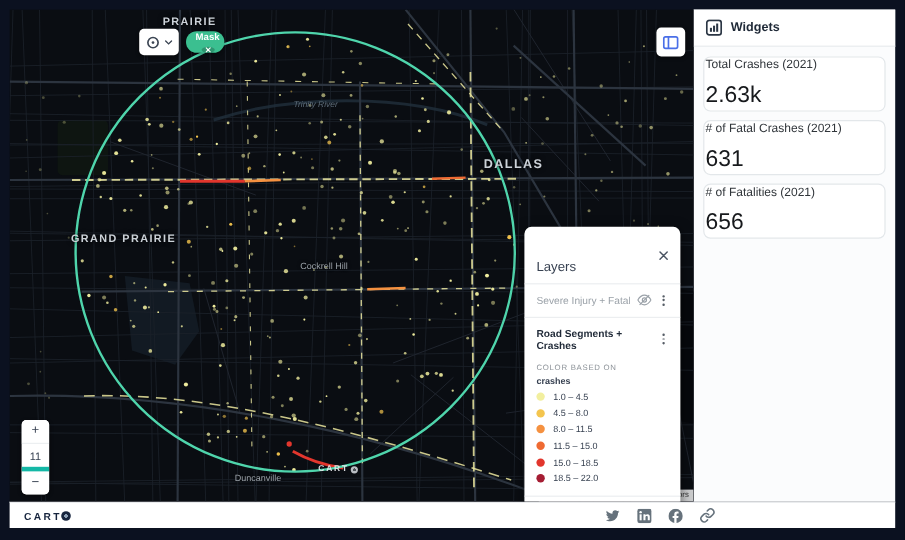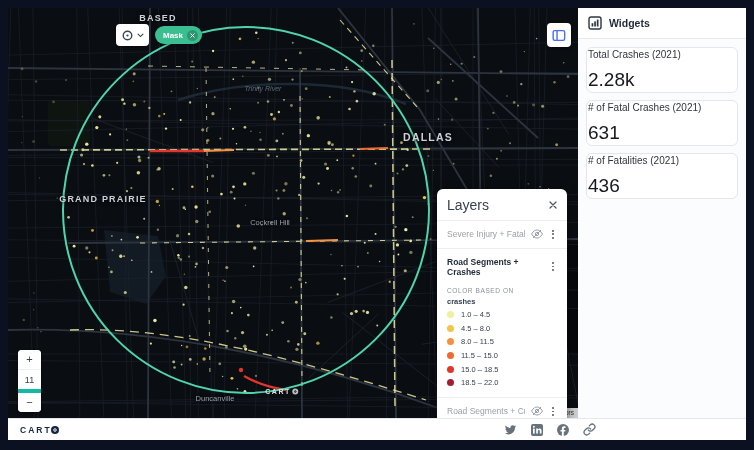--- a/index.html
+++ b/index.html
@@ -26,36 +26,36 @@
   .attrib a{color:#0078a8;text-decoration:none;cursor:pointer;}
 
   
   .searchbox{position:absolute;left:10px;top:16px;width:93px;height:22px;background:#fff;border-radius:4px;
     display:flex;align-items:center;gap:4px;padding:0 6px;box-sizing:border-box;box-shadow:0 1px 3px rgba(0,0,0,.45);}
   .searchbox input{border:none;outline:none;width:100%;font-size:8.5px;color:#374151;font-family:inherit;background:transparent;}
   .searchbox input::placeholder{color:#9ca3af;}
   .selectbtn{position:absolute;left:108px;top:16px;width:33px;height:22px;background:#fff;border-radius:4px;
     display:flex;align-items:center;justify-content:center;gap:3px;box-shadow:0 1px 3px rgba(0,0,0,.45);cursor:pointer;}
   .maskchip{position:absolute;left:147px;top:18px;height:18px;border-radius:9px;color:#fff;
-    display:flex;align-items:center;gap:4px;padding:0 4px 0 8px;font-size:8px;font-weight:bold;cursor:pointer;box-shadow:0 1px 3px rgba(0,0,0,.4);}
+    display:flex;align-items:center;gap:4px;padding:0 4px 0 8px;font-size:8px;font-weight:bold;cursor:pointer;box-shadow:0 1px 3px rgba(0,0,0,.4);flex-direction:column;}
   .chip-x{width:11px;height:11px;border-radius:50%;background:rgba(0,0,0,.22);display:flex;align-items:center;justify-content:center;cursor:pointer;}
   .legendbtn{position:absolute;right:7px;top:15px;width:24px;height:24px;background:#fff;border:none;border-radius:4px;
     display:flex;align-items:center;justify-content:center;box-shadow:0 1px 3px rgba(0,0,0,.45);cursor:pointer;padding:0;}
 
   
   .zoomctl{position:absolute;left:10px;top:342px;width:23px;background:#fff;border-radius:4px;overflow:hidden;
     display:flex;flex-direction:column;box-shadow:0 1px 3px rgba(0,0,0,.45);}
   .zoomctl button{border:none;background:#fff;height:19px;font-size:11px;line-height:19px;color:#374151;cursor:pointer;padding:0;font-family:inherit;}
   .zlevel{height:19px;border-top:1px solid #eceff1;border-bottom:4px solid #14b8a6;display:flex;align-items:center;justify-content:center;font-size:9px;color:#374151;}
 
   
   .layers{position:absolute;left:429px;top:181px;width:130px;background:#fff;border-radius:6px;
     box-shadow:0 2px 10px rgba(0,0,0,.5);overflow:hidden;}
   .layers-header{display:flex;align-items:center;justify-content:space-between;padding:8px 10px 7px;}
-  .layers-title{font-size:14px;color:#374151;}
+  .layers-title{font-size:11px;color:#374151;margin-top:20px;}
   .lp-close{background:none;border:none;padding:0;cursor:pointer;display:flex;}
   .lp-div{height:1px;background:#eceef0;}
   .layer-row{display:flex;align-items:center;padding:8px 10px;gap:6px;}
   .layer-row .lbl{flex:1;font-size:8.5px;color:#9aa1a8;overflow:hidden;white-space:nowrap;}
   .eye{display:flex;cursor:pointer;}
   .kebab{width:8px;display:flex;flex-direction:column;align-items:center;gap:1.6px;cursor:pointer;padding:1px 0;}
   .kebab i{width:1.8px;height:1.8px;border-radius:50%;background:#565d66;display:block;}
   .layer-section{padding:8px 10px 10px;}
   .sect-head{display:flex;align-items:center;}
   .sect-title{flex:1;font-size:8.5px;font-weight:bold;color:#1f2937;}
@@ -488,21 +488,21 @@
           <circle cx="58.07973101086902" cy="72.1037006434536" r="1.06599848292116" fill="#f2ef9f" opacity="0.28"></circle>
           <line x1="142" y1="143" x2="196" y2="143" stroke="#e2362d" stroke-width="2.6"></line>
           <line x1="196" y1="143" x2="226" y2="142" stroke="#f59140" stroke-width="2.2"></line>
           <path d="M236 368 C250 376 264 380 278 382" stroke="#e2362d" stroke-width="2.4" fill="none"></path>
           <circle cx="233" cy="362" r="2.2" fill="#e2362d"></circle>
           <line x1="298" y1="233" x2="330" y2="232" stroke="#f59140" stroke-width="2"></line>
           <line x1="352" y1="141" x2="380" y2="140" stroke="#ef6a32" stroke-width="2"></line>
           <circle cx="238" cy="202" r="183" fill="none" stroke="#4fd5ac" stroke-width="2"></circle>
         </svg>
 
-      <div class="maplabel city" style="left:150px;top:10px;">BASED</div>
+      <div class="maplabel city" style="left:150px;top:10px;">PRAIRIE</div>
       <div class="maplabel city city-lg" style="left:420px;top:129px;">DALLAS</div>
       <div class="maplabel city" style="left:95px;top:191px;">GRAND PRAIRIE</div>
       <div class="maplabel town" style="left:262px;top:214px;text-align:right;">Cockrell Hill</div>
       <div class="maplabel town" style="left:207px;top:390px;">Duncanville</div>
       <div class="maplabel river" style="left:255px;top:80px;">Trinity River</div>
 
       <div class="watermark">
         <span class="wm-text">CART</span>
         <span class="wm-dot"></span>
       </div>
@@ -635,29 +635,29 @@
           <rect x="1" y="1" width="12" height="12" rx="2" fill="none" stroke="#2b3644" stroke-width="1.4"></rect>
           <rect x="3.6" y="7.2" width="1.7" height="3.3" fill="#2b3644"></rect>
           <rect x="6.2" y="5.4" width="1.7" height="5.1" fill="#2b3644"></rect>
           <rect x="8.8" y="3.6" width="1.7" height="6.9" fill="#2b3644"></rect>
         </svg>
         <span class="widgets-title">Widgets</span>
       </div>
       <div class="widgets-body">
         <div class="widget-card">
           <div class="widget-label">Total Crashes (2021)</div>
-          <div class="widget-value">2.28k</div>
+          <div class="widget-value">2.63k</div>
         </div>
         <div class="widget-card">
           <div class="widget-label"># of Fatal Crashes (2021)</div>
           <div class="widget-value">631</div>
         </div>
         <div class="widget-card">
           <div class="widget-label"># of Fatalities (2021)</div>
-          <div class="widget-value">436</div>
+          <div class="widget-value">656</div>
         </div>
       </div>
     </aside>
   </div>
 
   <div class="bottombar">
     <span class="carto-logo">
       <span class="carto-logo-text">CART</span>
       <span class="carto-logo-dot"></span>
     </span>

